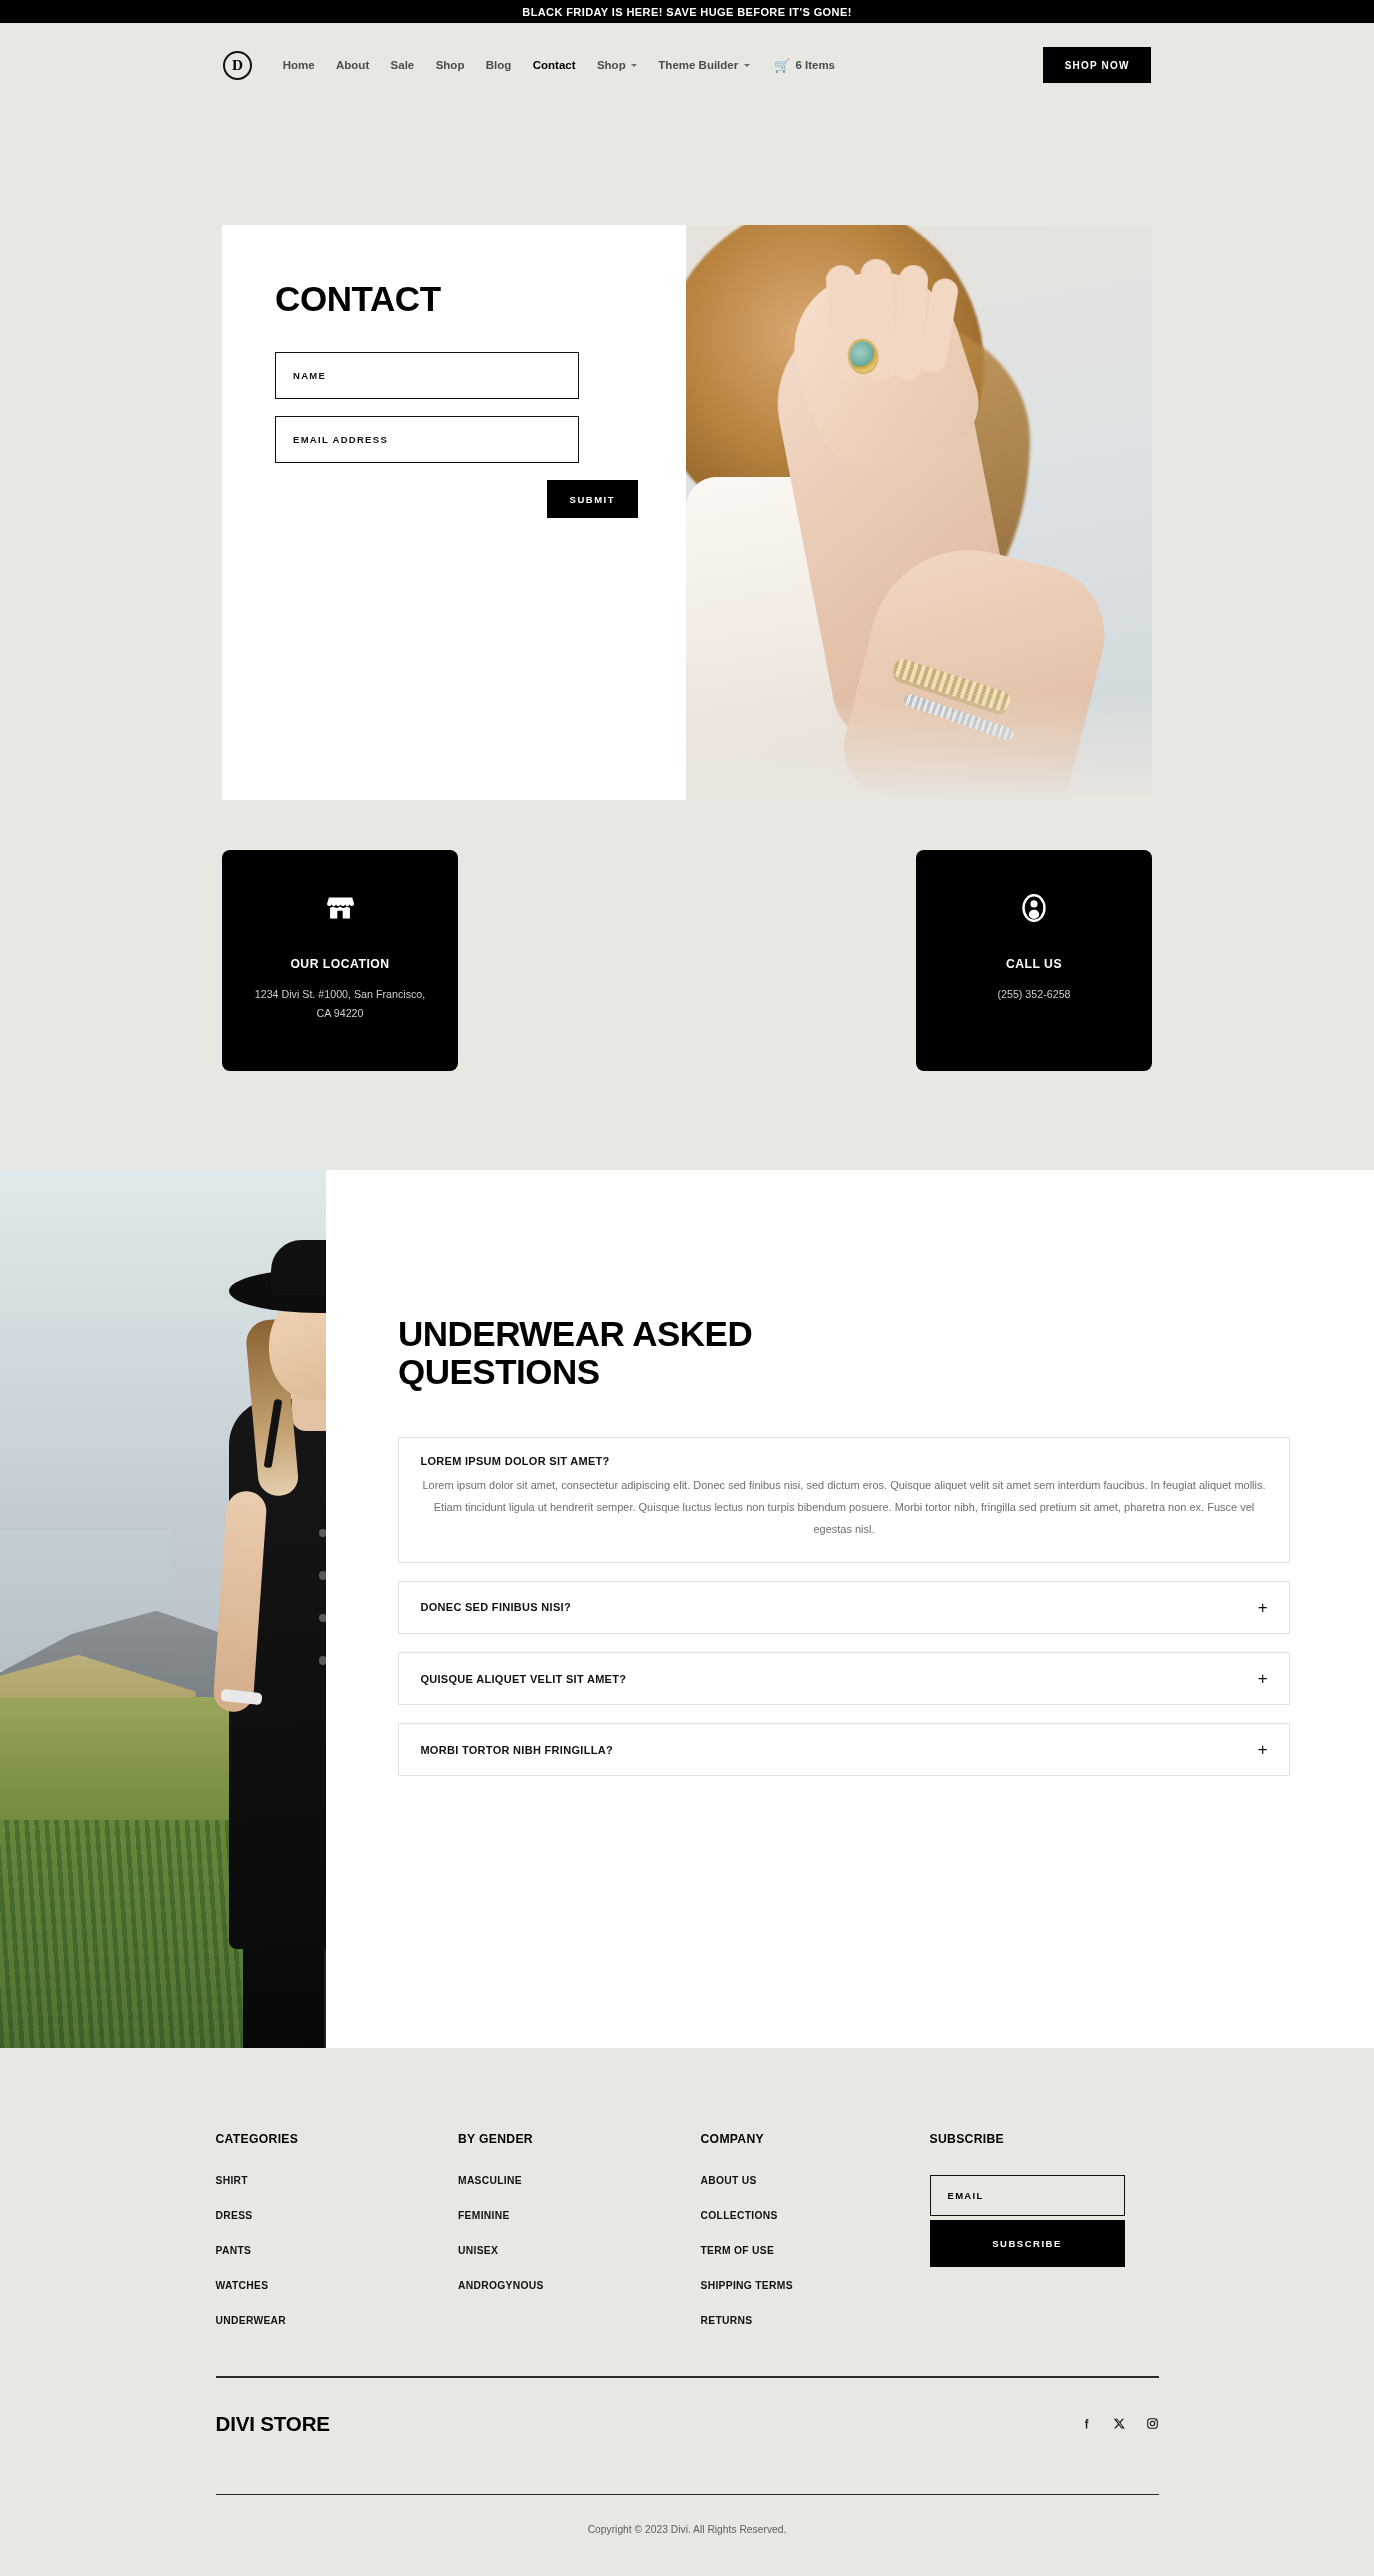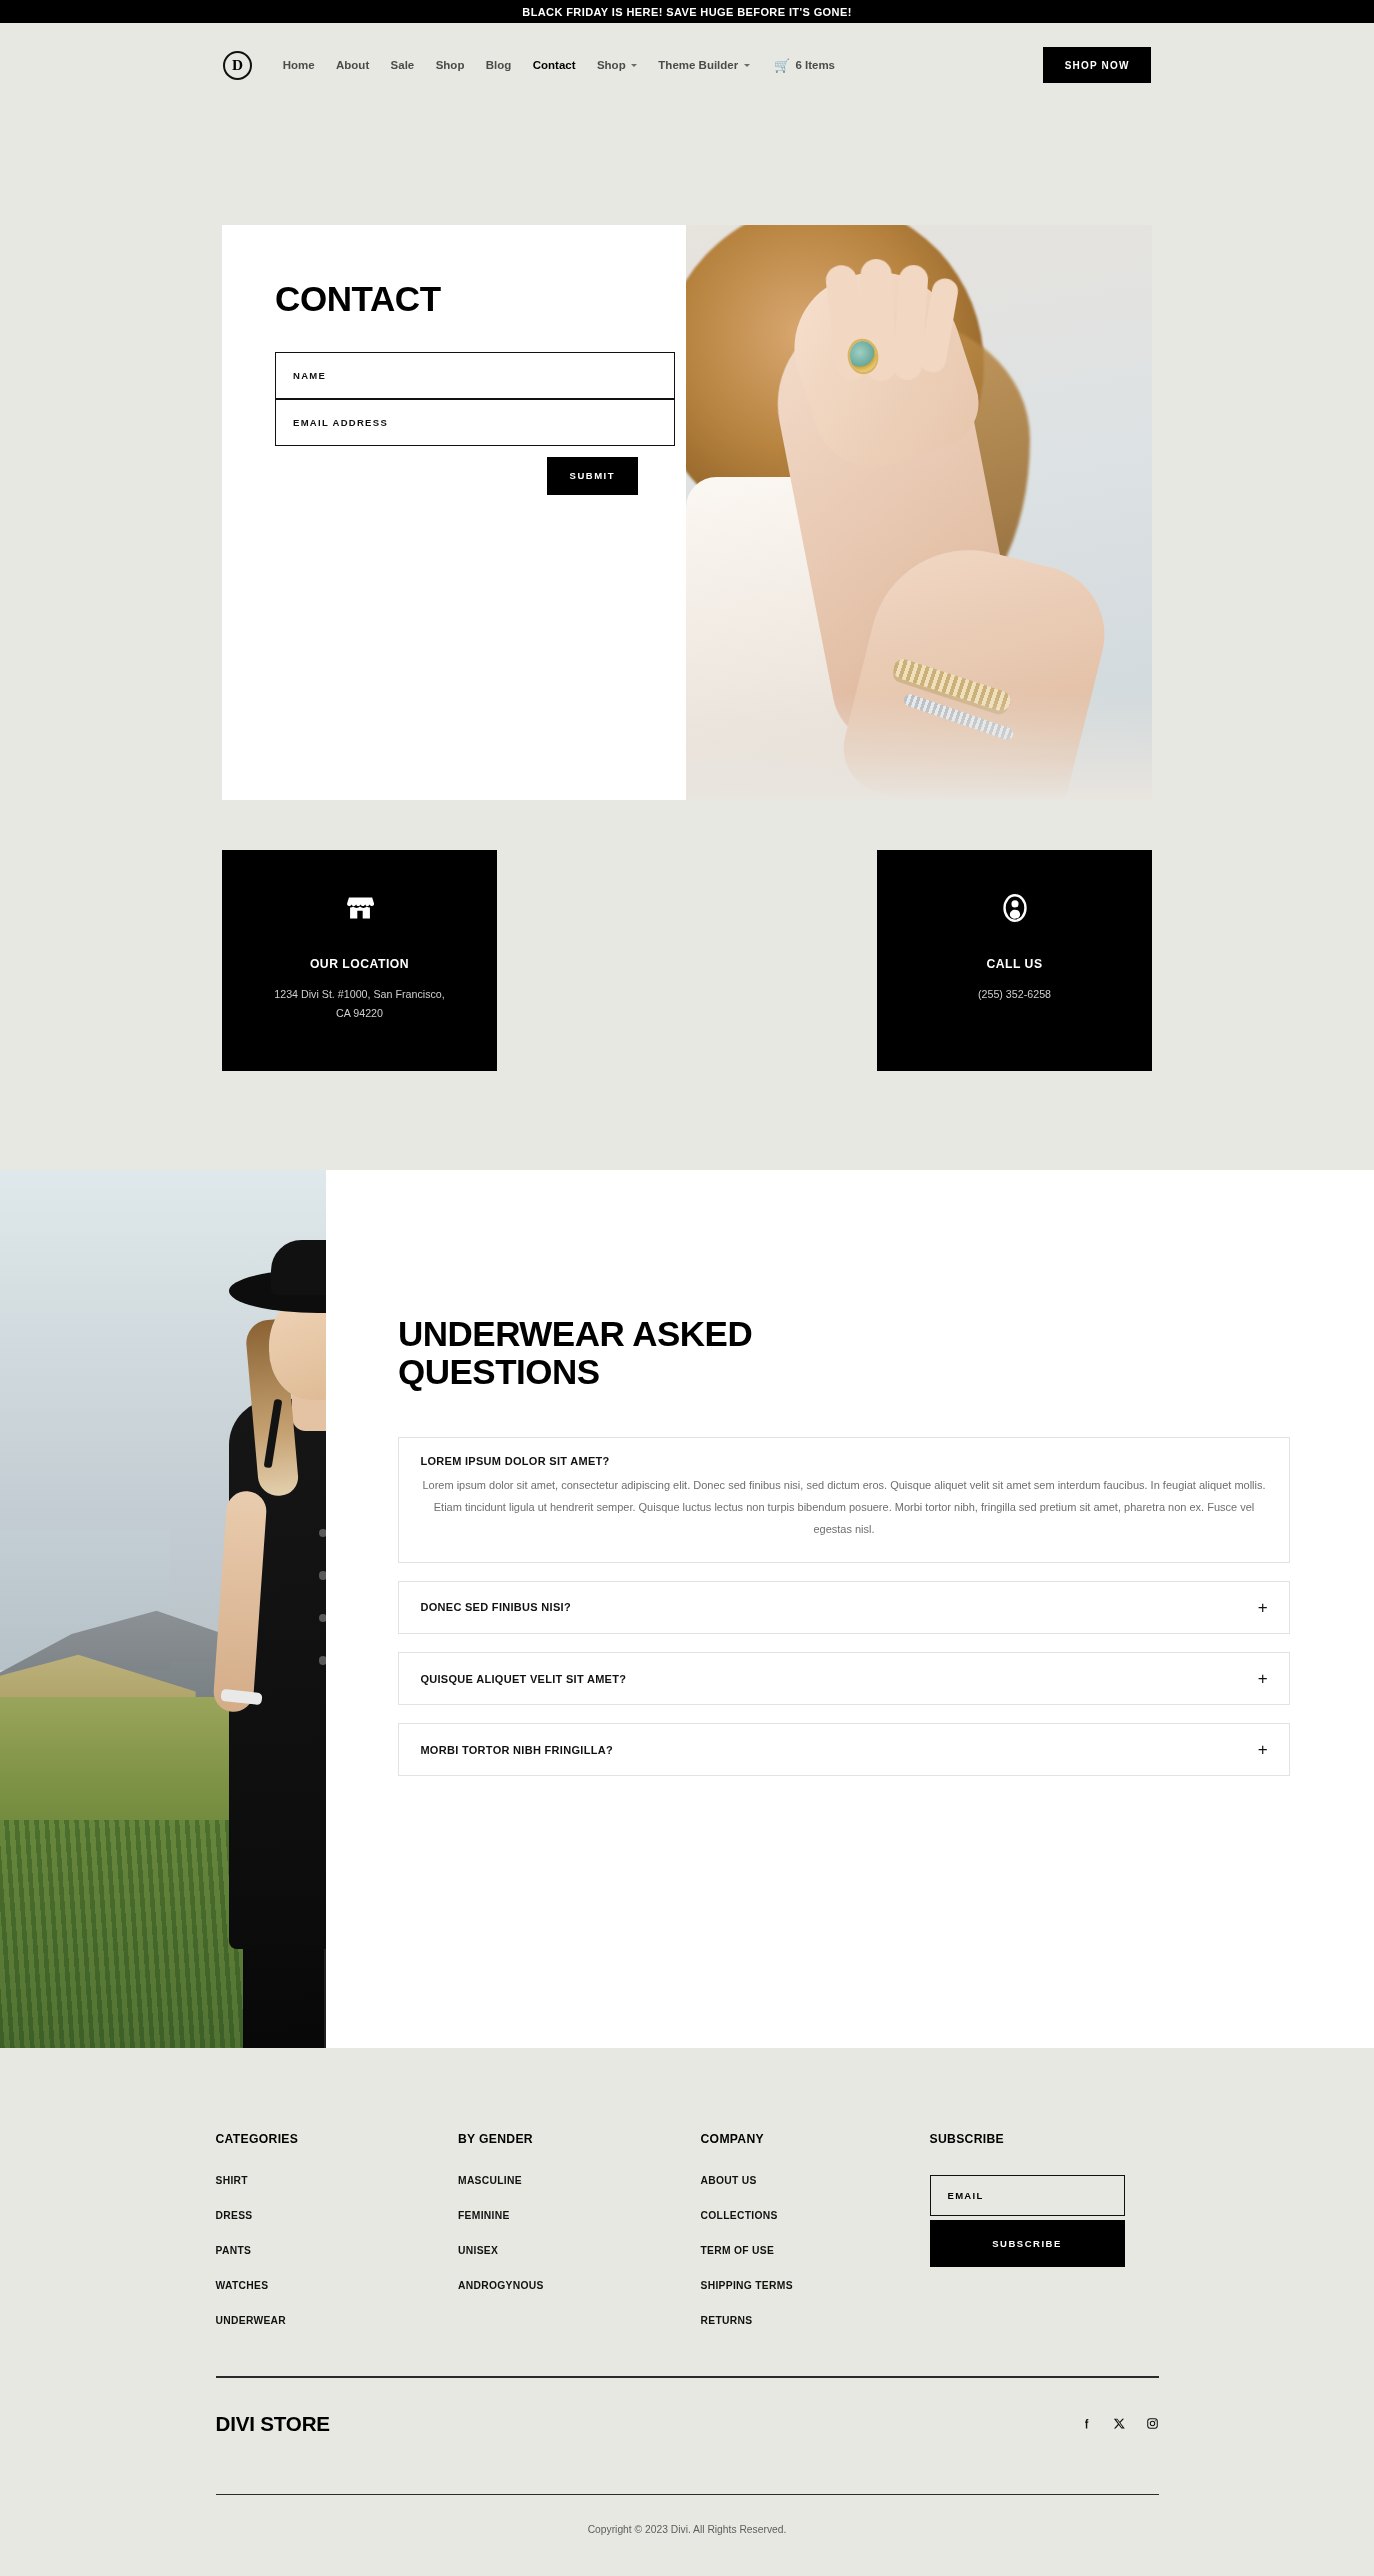--- a/index.html
+++ b/index.html
@@ -74,23 +74,23 @@
   .contact-card {
     width: 464px; background: #fff;
     padding: 56px 53px 0 53px;
   }
   .contact-title {
     font-size: 35px; font-weight: 800; letter-spacing: -0.4px;
     line-height: 1; margin-bottom: 36px;
   }
   .field {
     border: 1.5px solid #111; background: #fff;
-    height: 47px; width: 400px;
+    height: 47px; width: 304px;
     display: flex; align-items: center;
-    padding: 16px 17px; 
+    padding: 16px 17px; margin-bottom: 17px;
   }
   .field-label {
     font-size: 9.5px; font-weight: 700; letter-spacing: 1.3px;
     color: #111; text-transform: uppercase;
   }
   .field-msg {
     height: 131px; align-items: flex-start; padding-top: 14.5px;
     position: relative;
   }
   .resize-grip {
@@ -182,23 +182,24 @@
     background: linear-gradient(0deg,#e9e5df,rgba(233,229,223,0));
   }
 
   
   .info-row {
     width: 930px; margin: 0 auto;
     padding: 50px 0 99px 0;
     display: flex; justify-content: space-between;
   }
   .info-card {
-    width: 275px; height: 221px; background: #000; color: #fff;
+    width: 236px; height: 221px; background: #000; color: #fff;
     display: flex; flex-direction: column; align-items: center;
     padding-top: 41px;
+    border-radius: 8px;
   }
   .info-icon { margin-bottom: 29px; }
   .info-title {
     font-size: 12.2px; font-weight: 700; letter-spacing: 0.5px;
     margin-bottom: 13.7px; text-transform: uppercase;
   }
   .info-text {
     font-size: 10.7px; color: #cfcfcf; line-height: 1.85;
     text-align: center; width: 176px;
   }

